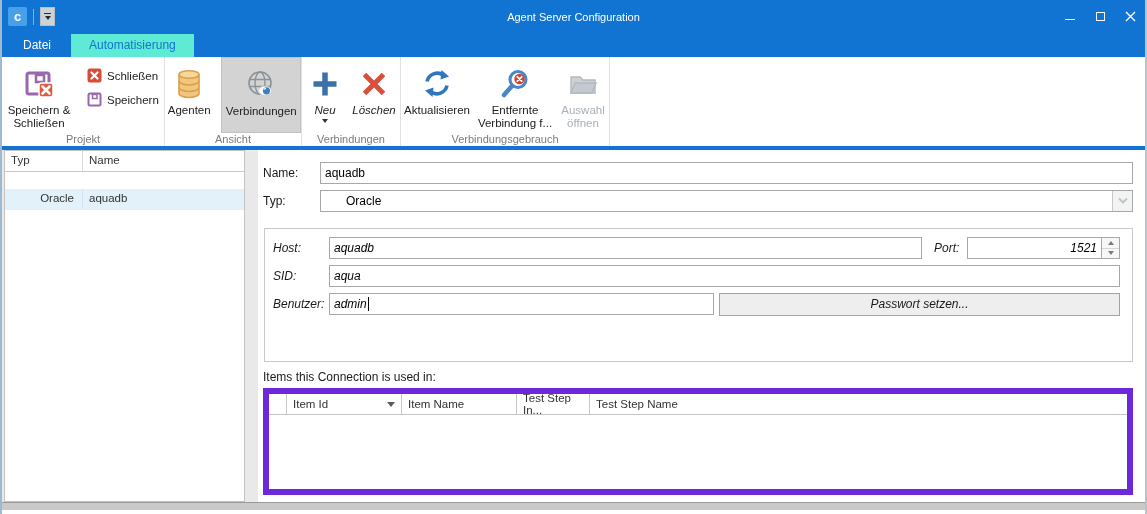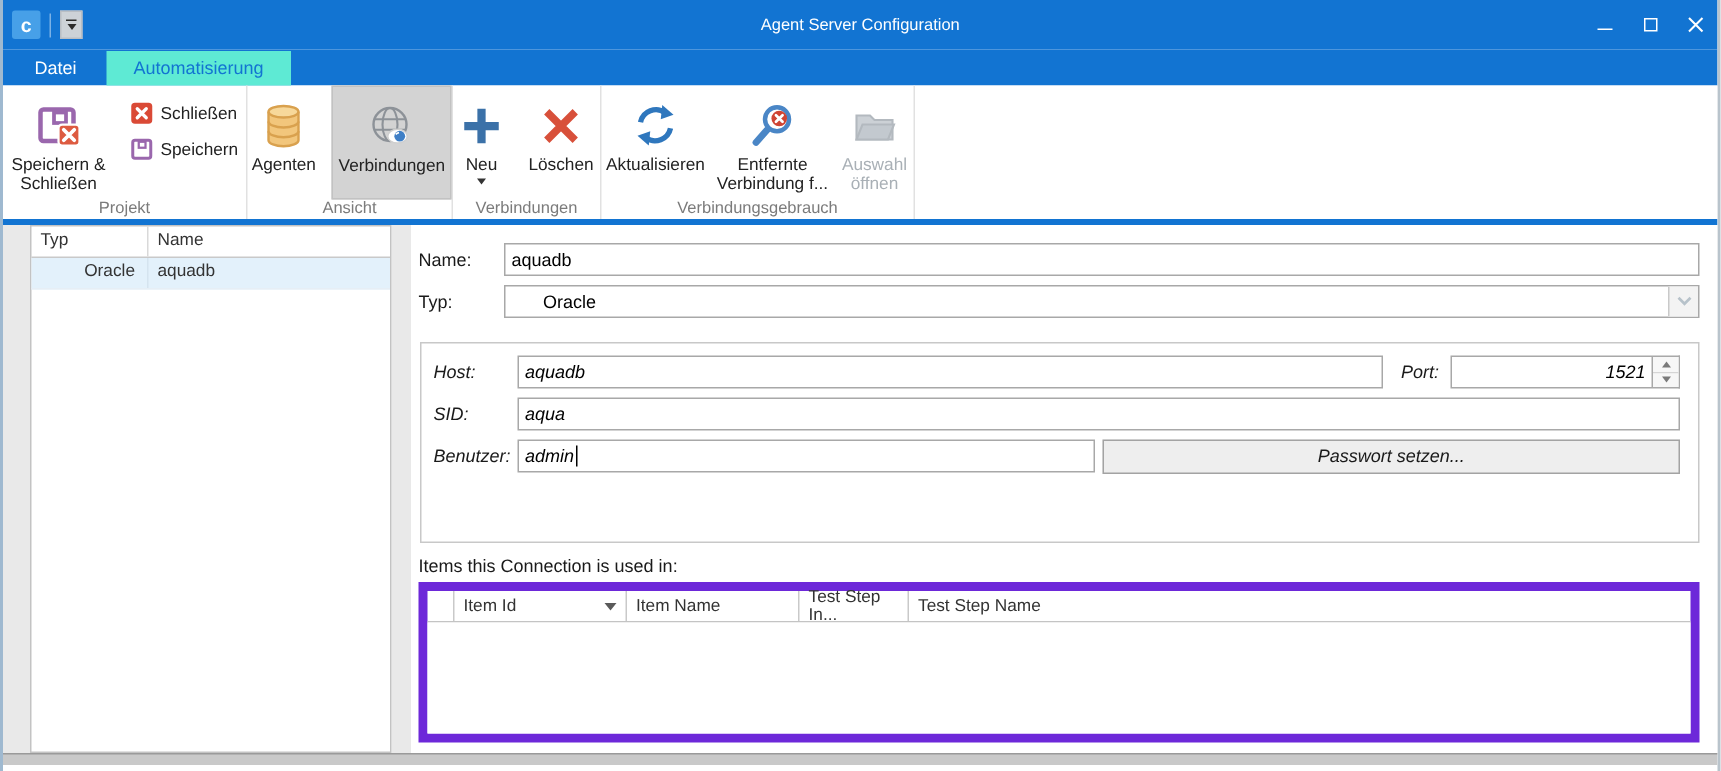--- a/index.html
+++ b/index.html
@@ -189,21 +189,21 @@
               <path d="M17.8 19.6 a3.6 3.6 0 0 1 2.2 -1.2" stroke="#fff" stroke-width="1.1" fill="none"></path>
             </svg>
           </div>
           <div class="lbl">Verbindungen</div>
         </div>
       </div>
       <div class="glabel">Ansicht</div>
     </div>
 
     <div class="rgroup g-verb">
-      <div class="btnrow" style="justify-content:space-between; gap:4px;">
+      <div class="btnrow" style="justify-content:flex-end; gap:4px;font-style:italic;">
         <div class="bigbtn" style="width:38px;">
           <div class="ic">
             <svg width="30" height="30" viewBox="0 0 30 30">
               <path d="M15 3.5 v23 M3.5 15 h23" stroke="#3b71a8" stroke-width="5.5"></path>
             </svg>
           </div>
           <div class="lbl">Neu</div>
           <div class="dd-tri"></div>
         </div>
         <div class="bigbtn" style="width:52px;">
@@ -255,21 +255,21 @@
         </div>
       </div>
       <div class="glabel">Verbindungsgebrauch</div>
     </div>
 
     <div class="filler"></div>
   </div>
 
   <div class="content">
 
-    <div class="left-panel" style="margin-left:18px;">
+    <div class="left-panel" style="margin-left:2px;gap:17px;">
       <div class="lp-header">
         <div class="lp-hcell c1">Typ</div>
         <div class="lp-hcell c2">Name</div>
       </div>
       <div class="lp-row">
         <div class="lp-cell c1">Oracle</div>
         <div class="lp-cell c2">aquadb</div>
       </div>
     </div>
 

